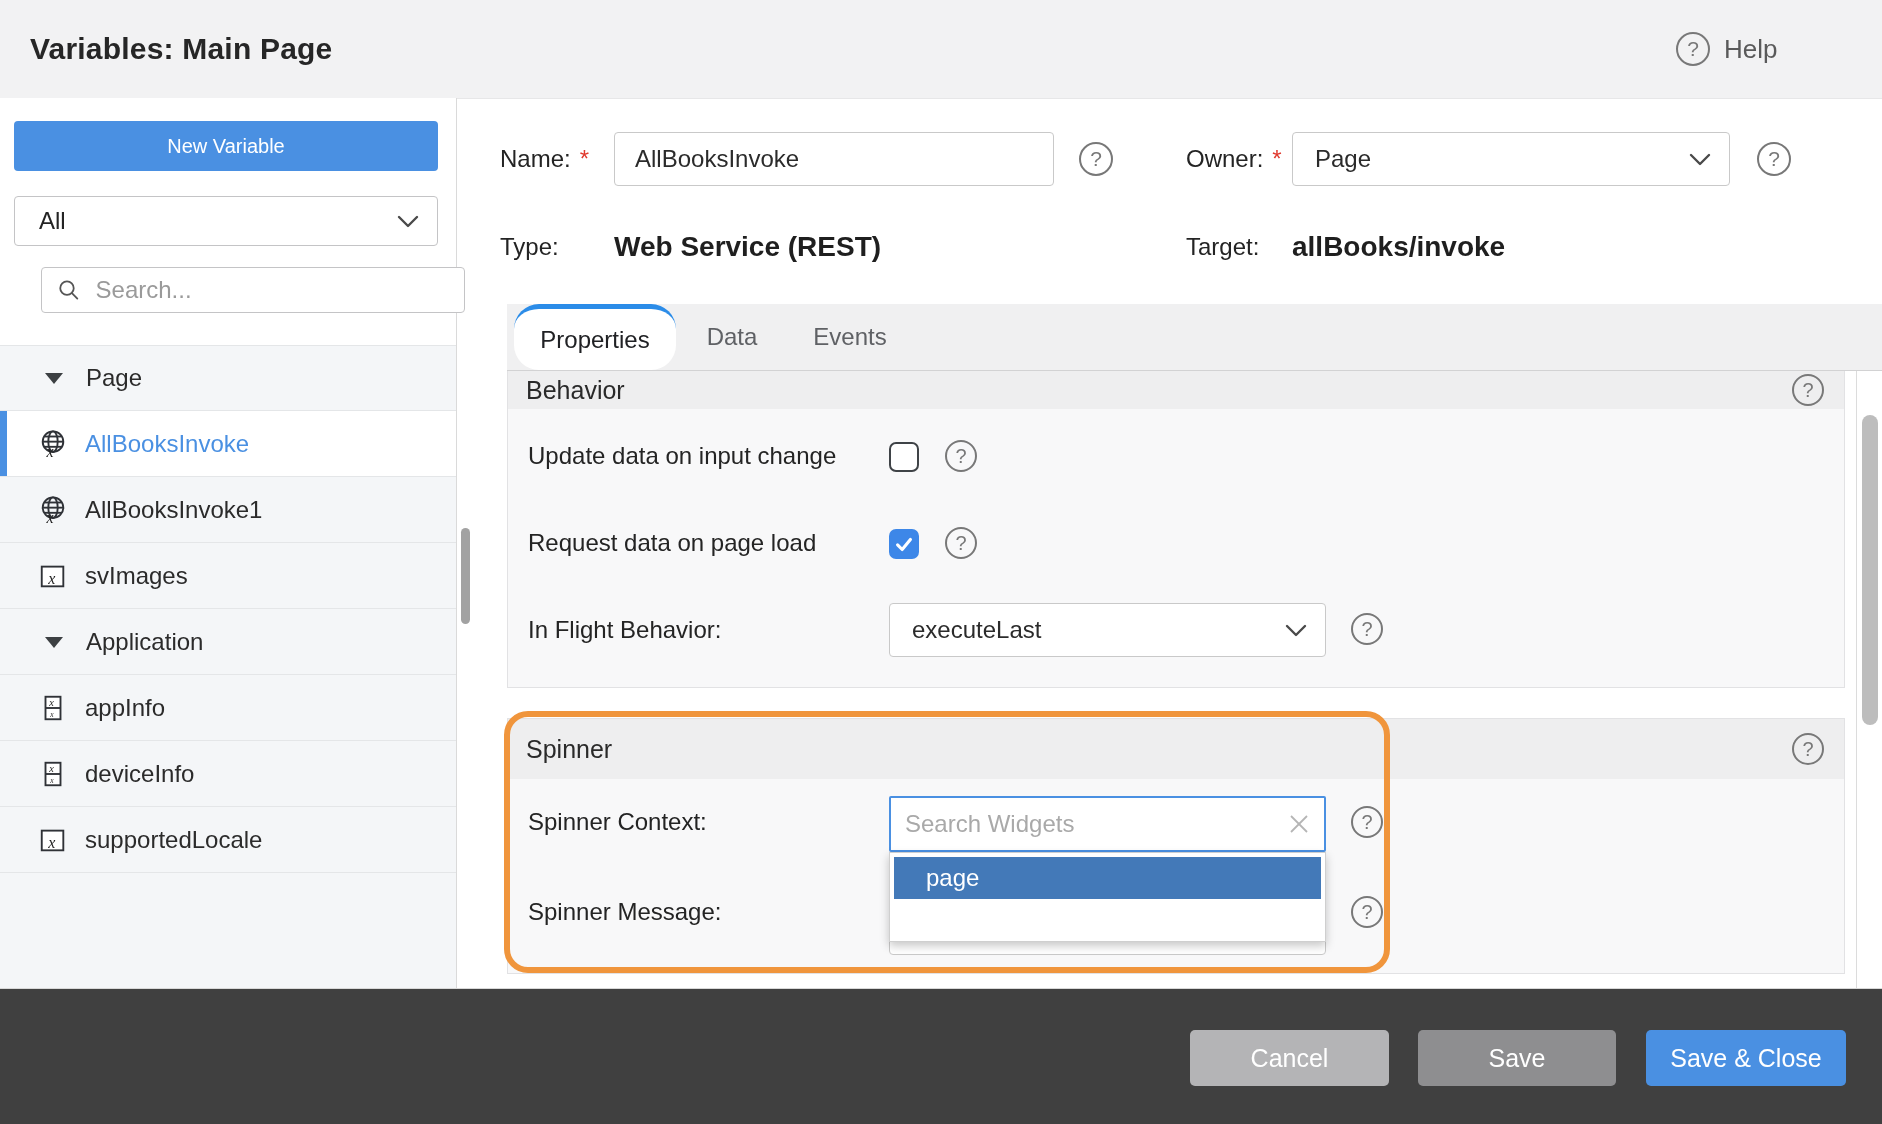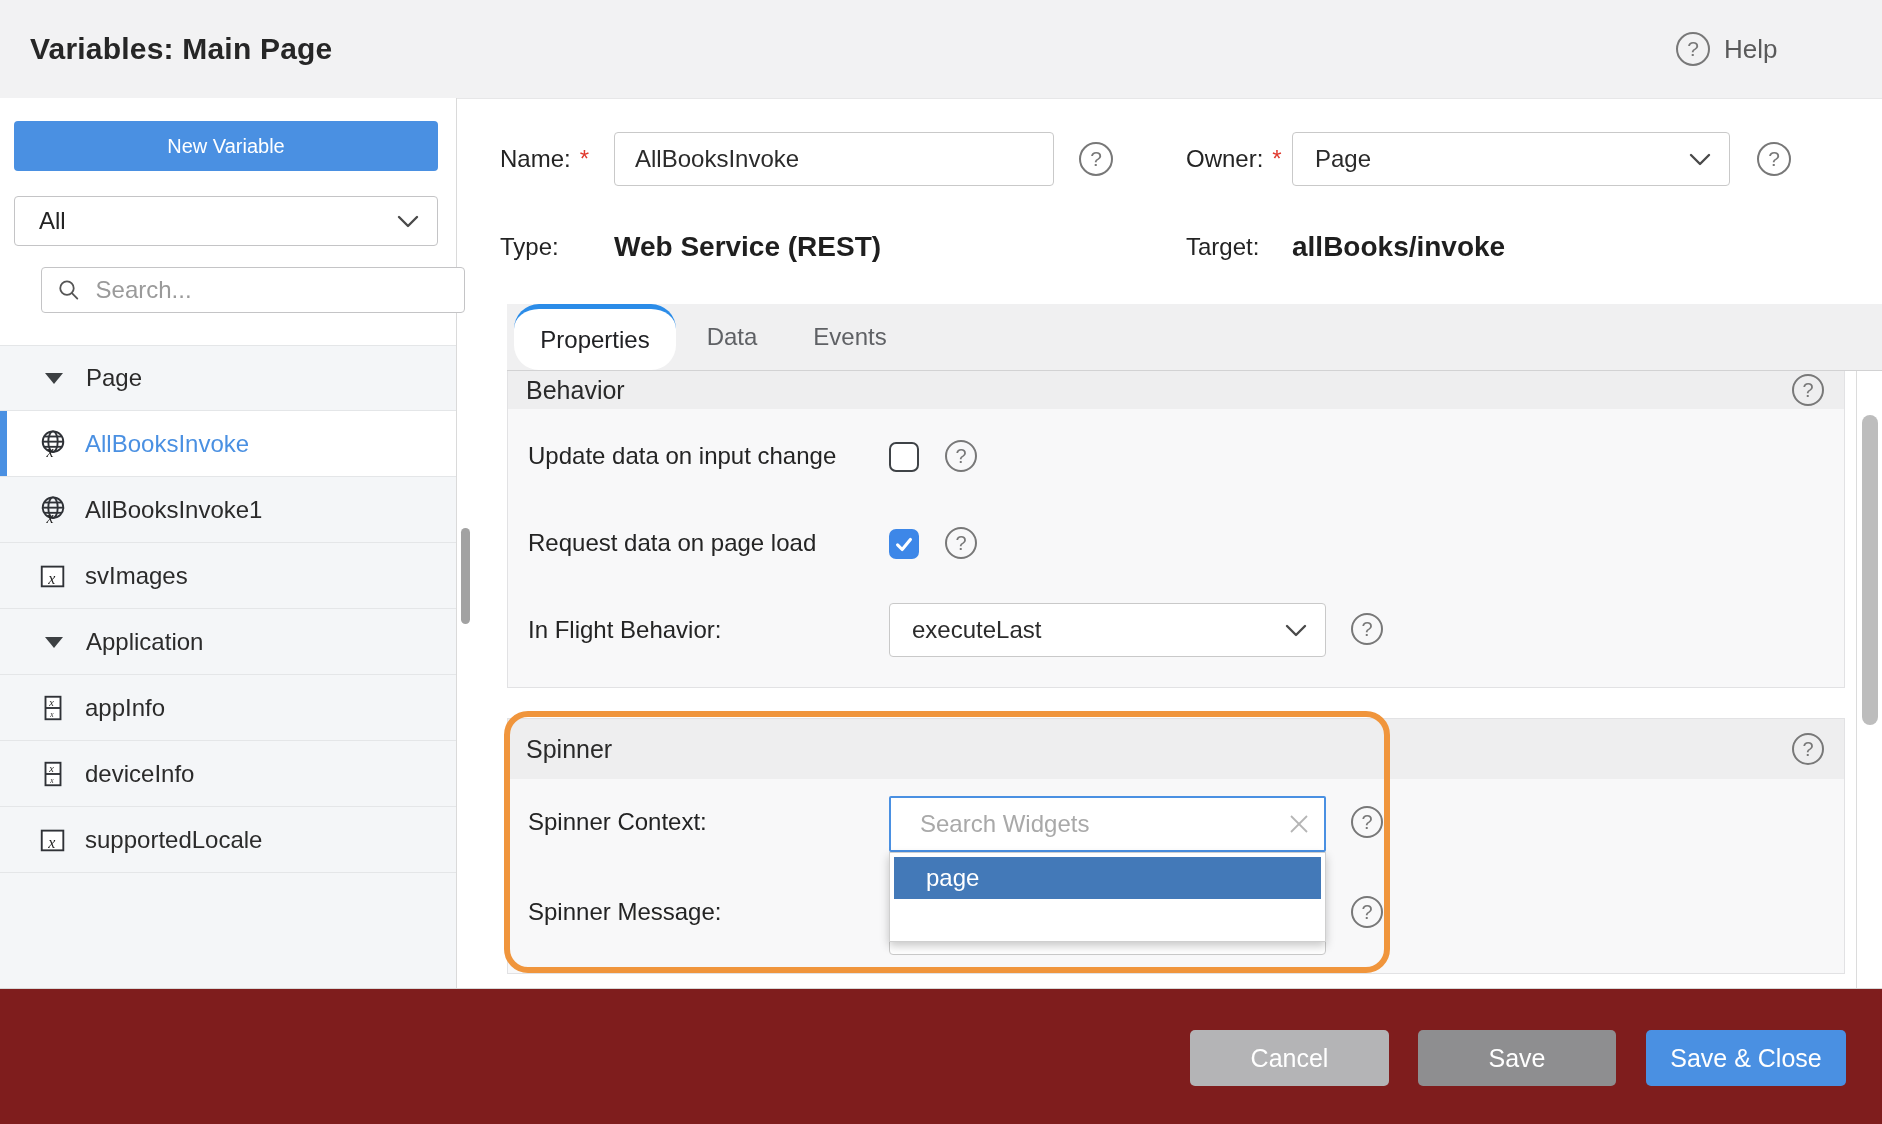--- a/index.html
+++ b/index.html
@@ -75,40 +75,40 @@
   .spinner-sec .sec-band{height:60px;}
 
   .prop-label{position:absolute;left:20px;height:30px;display:flex;align-items:center;font-size:24px;color:#242424;}
 
   .cb{position:absolute;width:30px;height:30px;border:2.5px solid #3f4347;border-radius:7px;background:#fff;
       box-sizing:border-box;display:flex;align-items:center;justify-content:center;cursor:pointer;}
   .cb.checked{background:#3d87e8;border-color:#3d87e8;}
 
   
   .ctx-input{position:absolute;left:381px;top:77px;width:437px;height:56px;border:2px solid #4a90e2;border-radius:2px;
-             background:#fff;box-sizing:border-box;display:flex;align-items:center;padding:0 14px 0 27px;}
+             background:#fff;box-sizing:border-box;display:flex;align-items:center;padding:0 14px 0 12px;}
   .ctx-input input{border:none;outline:none;flex:1;font-size:24px;color:#333;background:transparent;font-family:inherit;min-width:0;}
   .ctx-input input::placeholder{color:#a9a9a9;}
   .msg-input{position:absolute;left:381px;top:180px;width:437px;height:56px;}
   .dropdown{position:absolute;left:381px;top:133px;width:437px;background:#fff;border:1px solid #cfcfcf;
             box-shadow:0 4px 9px rgba(0,0,0,.22);box-sizing:border-box;padding:4px;z-index:5;}
   .dd-item{height:42px;display:flex;align-items:center;padding-left:32px;font-size:24px;color:#2b2b2b;cursor:pointer;}
   .dd-item.highlight{background:#4379b8;color:#fff;}
   .dd-item.blank{height:38px;}
 
   
   .hilite{left:504px;top:711px;width:886px;height:262px;border:6px solid #f0953c;border-radius:24px;
           box-sizing:border-box;pointer-events:none;z-index:8;}
 
   
   .v-sep{left:1856px;top:371px;width:1px;height:617px;background:#dcdcdc;}
   .v-thumb{left:1862px;top:415px;width:16px;height:310px;background:#bdbdbd;border-radius:8px;cursor:pointer;}
 
   
-  .footer{left:0;top:988px;width:1882px;height:136px;background:#7f1d1d;border-top:1px solid #d8d8d8;box-sizing:border-box;padding-left:20px;}
+  .footer{left:0;top:988px;width:1882px;height:136px;background:#404040;border-top:1px solid #d8d8d8;box-sizing:border-box;padding-left:20px;}
   .fbtn{position:absolute;top:41px;height:56px;border-radius:5px;display:flex;align-items:center;justify-content:center;
         color:#fff;font-size:25px;cursor:pointer;}
   .fbtn.cancel{left:1190px;width:199px;background:#b4b4b6;}
   .fbtn.save{left:1418px;width:198px;background:#8e8e90;}
   .fbtn.saveclose{left:1646px;width:200px;background:#4a90e2;}
 </style>
 </head>
 <body>
 
 <div class="app">

